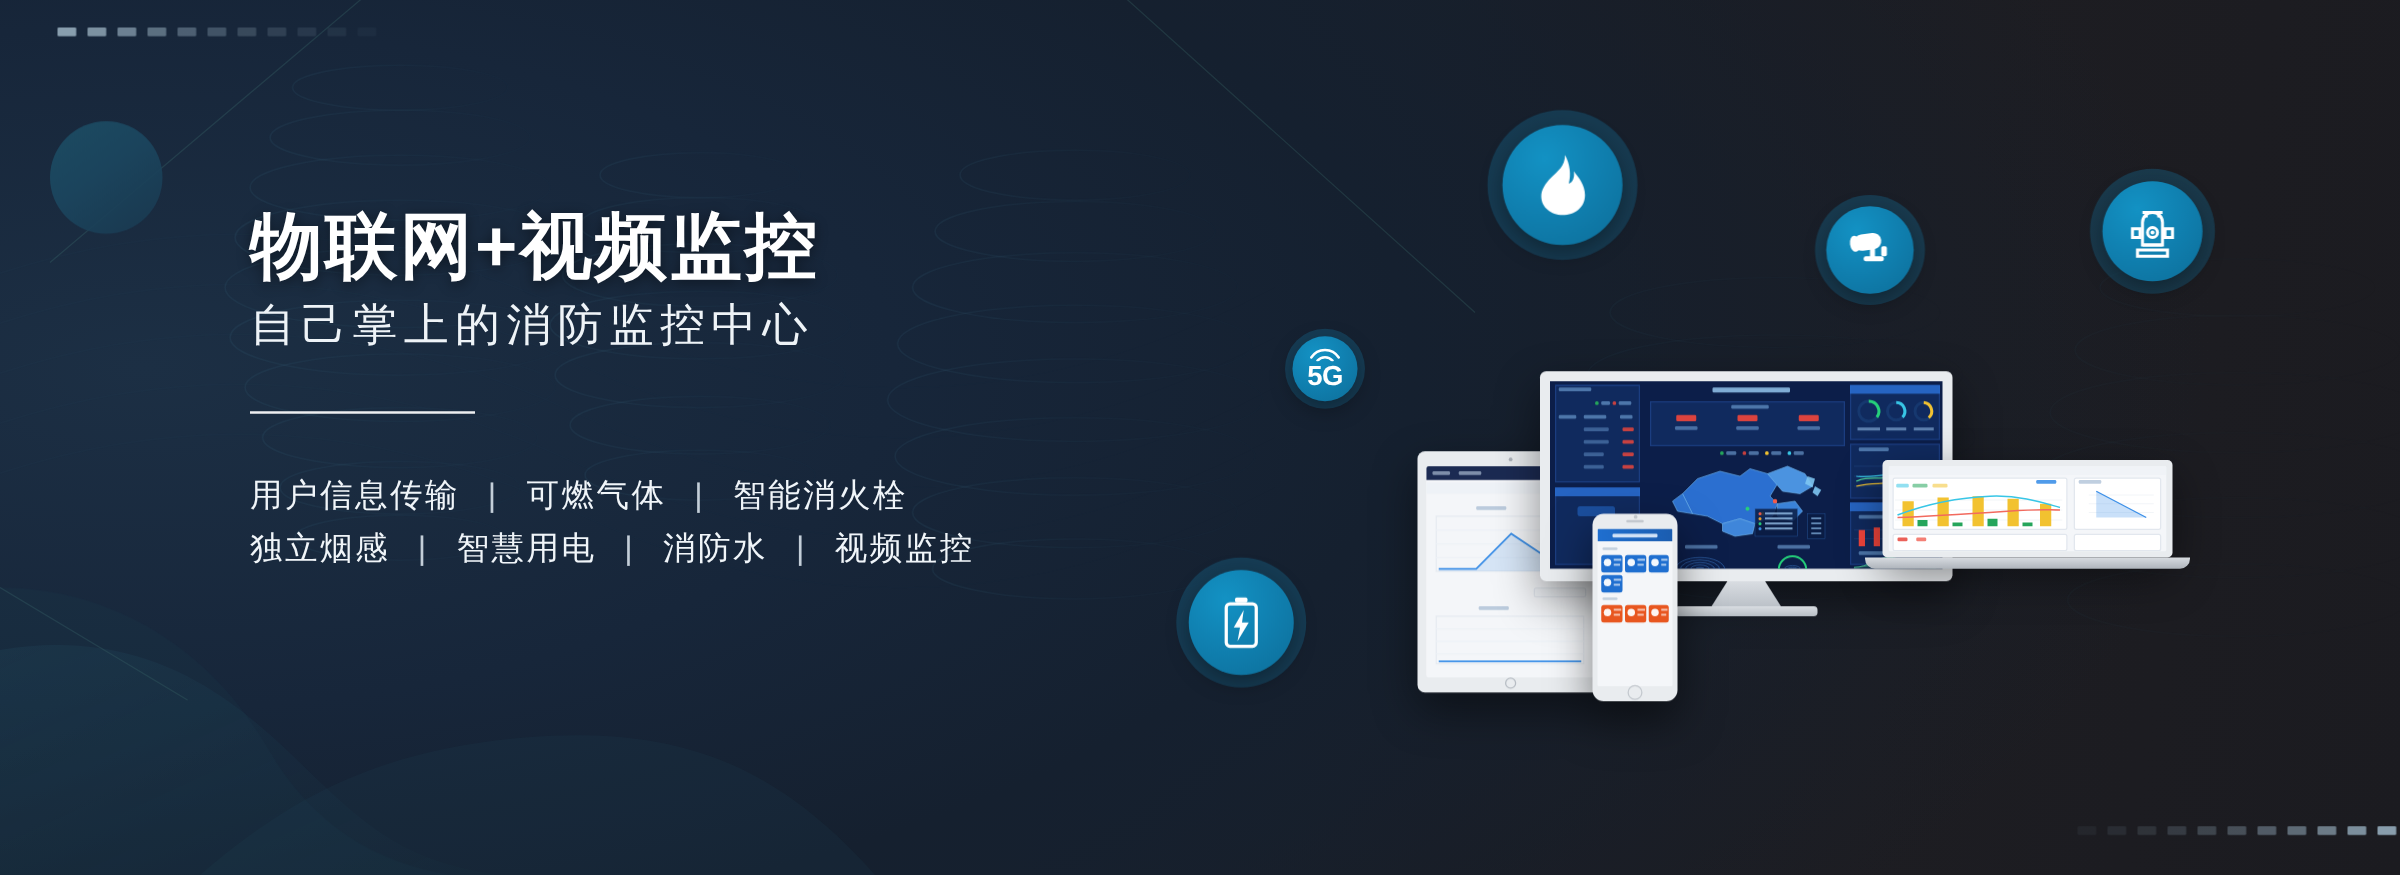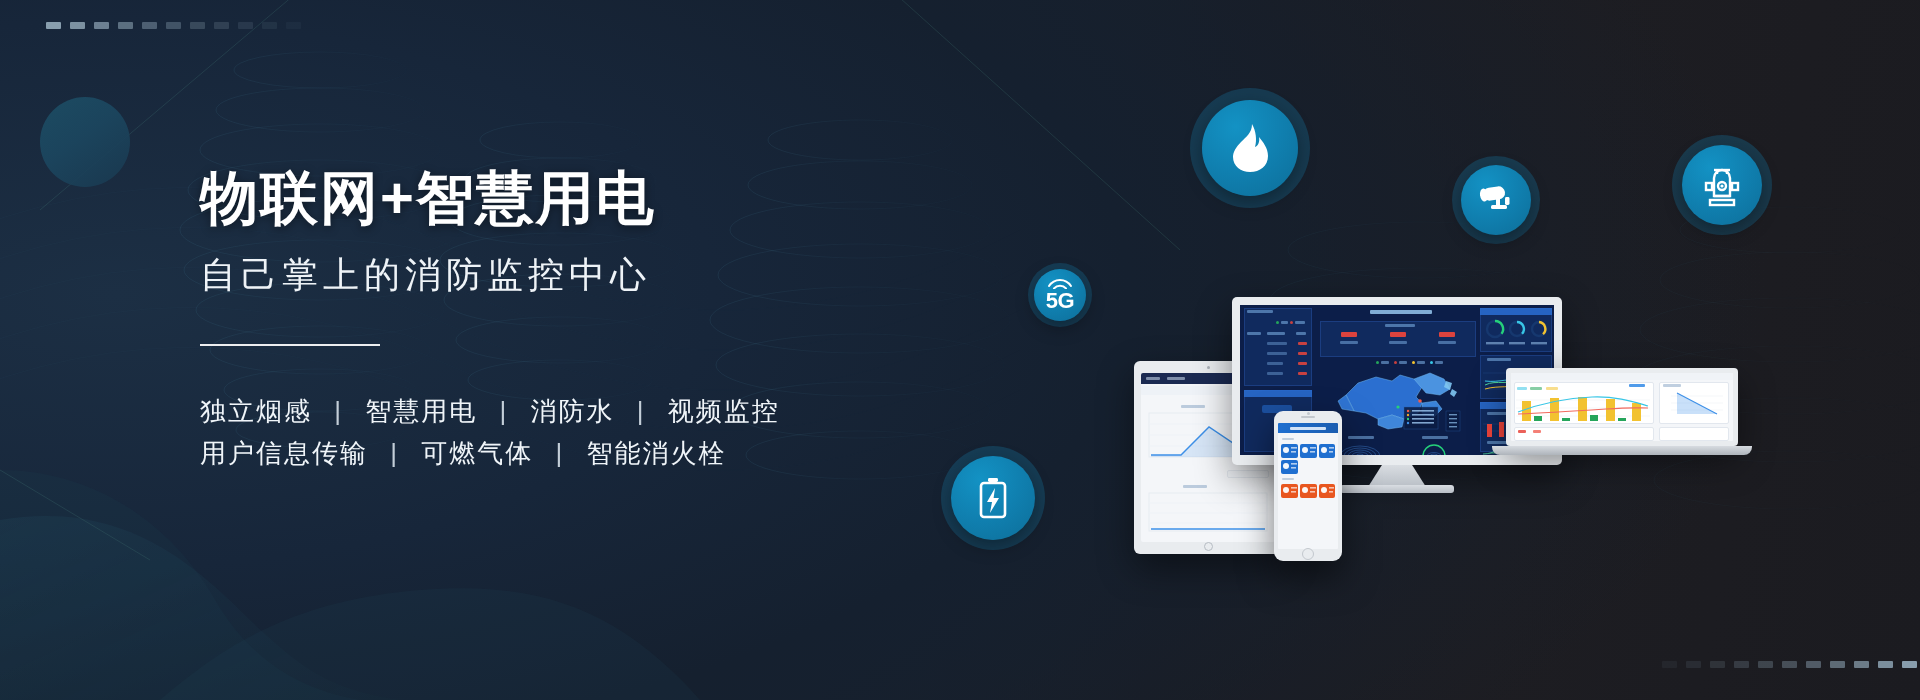--- a/index.html
+++ b/index.html
@@ -38,21 +38,21 @@
 
   
   .copy { position:absolute; left:200px; top:166px; width:760px; }
   .title {
     font-size:58px; font-weight:bold; color:#ffffff;
     letter-spacing:2px; line-height:1.12;
     text-shadow:0 2px 10px rgba(0,0,0,.45);
     white-space:nowrap;
   }
   .subtitle {
-    margin-top:22px;
+    margin-top:7px;
     font-size:36px; font-weight:normal; color:#eef3f7;
     letter-spacing:5px; line-height:1.2;
     white-space:nowrap;
   }
   .divider {
     margin-top:48px;
     width:180px; height:2px; background:#ffffff; opacity:.92;
   }
   .features { margin-top:44px; }
   .feature-line {
@@ -220,39 +220,39 @@
       <i style="opacity:.30"></i>
       <i style="opacity:.38"></i>
     <i style="opacity:.47"></i>
       <i style="opacity:.58"></i>
       <i style="opacity:.70"></i>
     <i style="opacity:.84"></i>
       <i style="opacity:.95"></i>
   </div>
 
   <div class="copy">
-    <div class="title">物联网+智慧用电</div>
+    <div class="title">物联网+视频监控</div>
     <div class="subtitle">自己掌上的消防监控中心</div>
     <div class="divider"></div>
     <div class="features">
+      <div class="feature-line">
+        <span>用户信息传输</span>
+        <span class="sep">|</span>
+        <span>可燃气体</span>
+        <span class="sep">|</span>
+        <span>智能消火栓</span>
+      </div>
       <div class="feature-line">
         <span>独立烟感</span>
         <span class="sep">|</span>
         <span>智慧用电</span>
         <span class="sep">|</span>
         <span>消防水</span>
         <span class="sep">|</span>
         <span>视频监控</span>
-      </div>
-      <div class="feature-line">
-        <span>用户信息传输</span>
-        <span class="sep">|</span>
-        <span>可燃气体</span>
-        <span class="sep">|</span>
-        <span>智能消火栓</span>
       </div>
     </div>
   </div>
 
   <div class="device bezel" style="left:1134px; top:361px; width:148px; height:193px; padding:12px 7px;">
     <div class="screen-light" style="width:134px; height:169px; border-radius:2px;">
       <div class="lt-head" style="left:0; top:0; width:134px; height:11px;"></div>
       <div class="tiny-txt" style="left:5px; top:4px; width:14px; height:3px; background:#cfe0f3;"></div>
       <div class="tiny-txt" style="left:26px; top:4px; width:18px; height:3px; background:#cfe0f3;"></div>
       <div class="lt-row" style="left:0; top:13px; width:134px; height:9px; background:#eef2f7;"></div>

